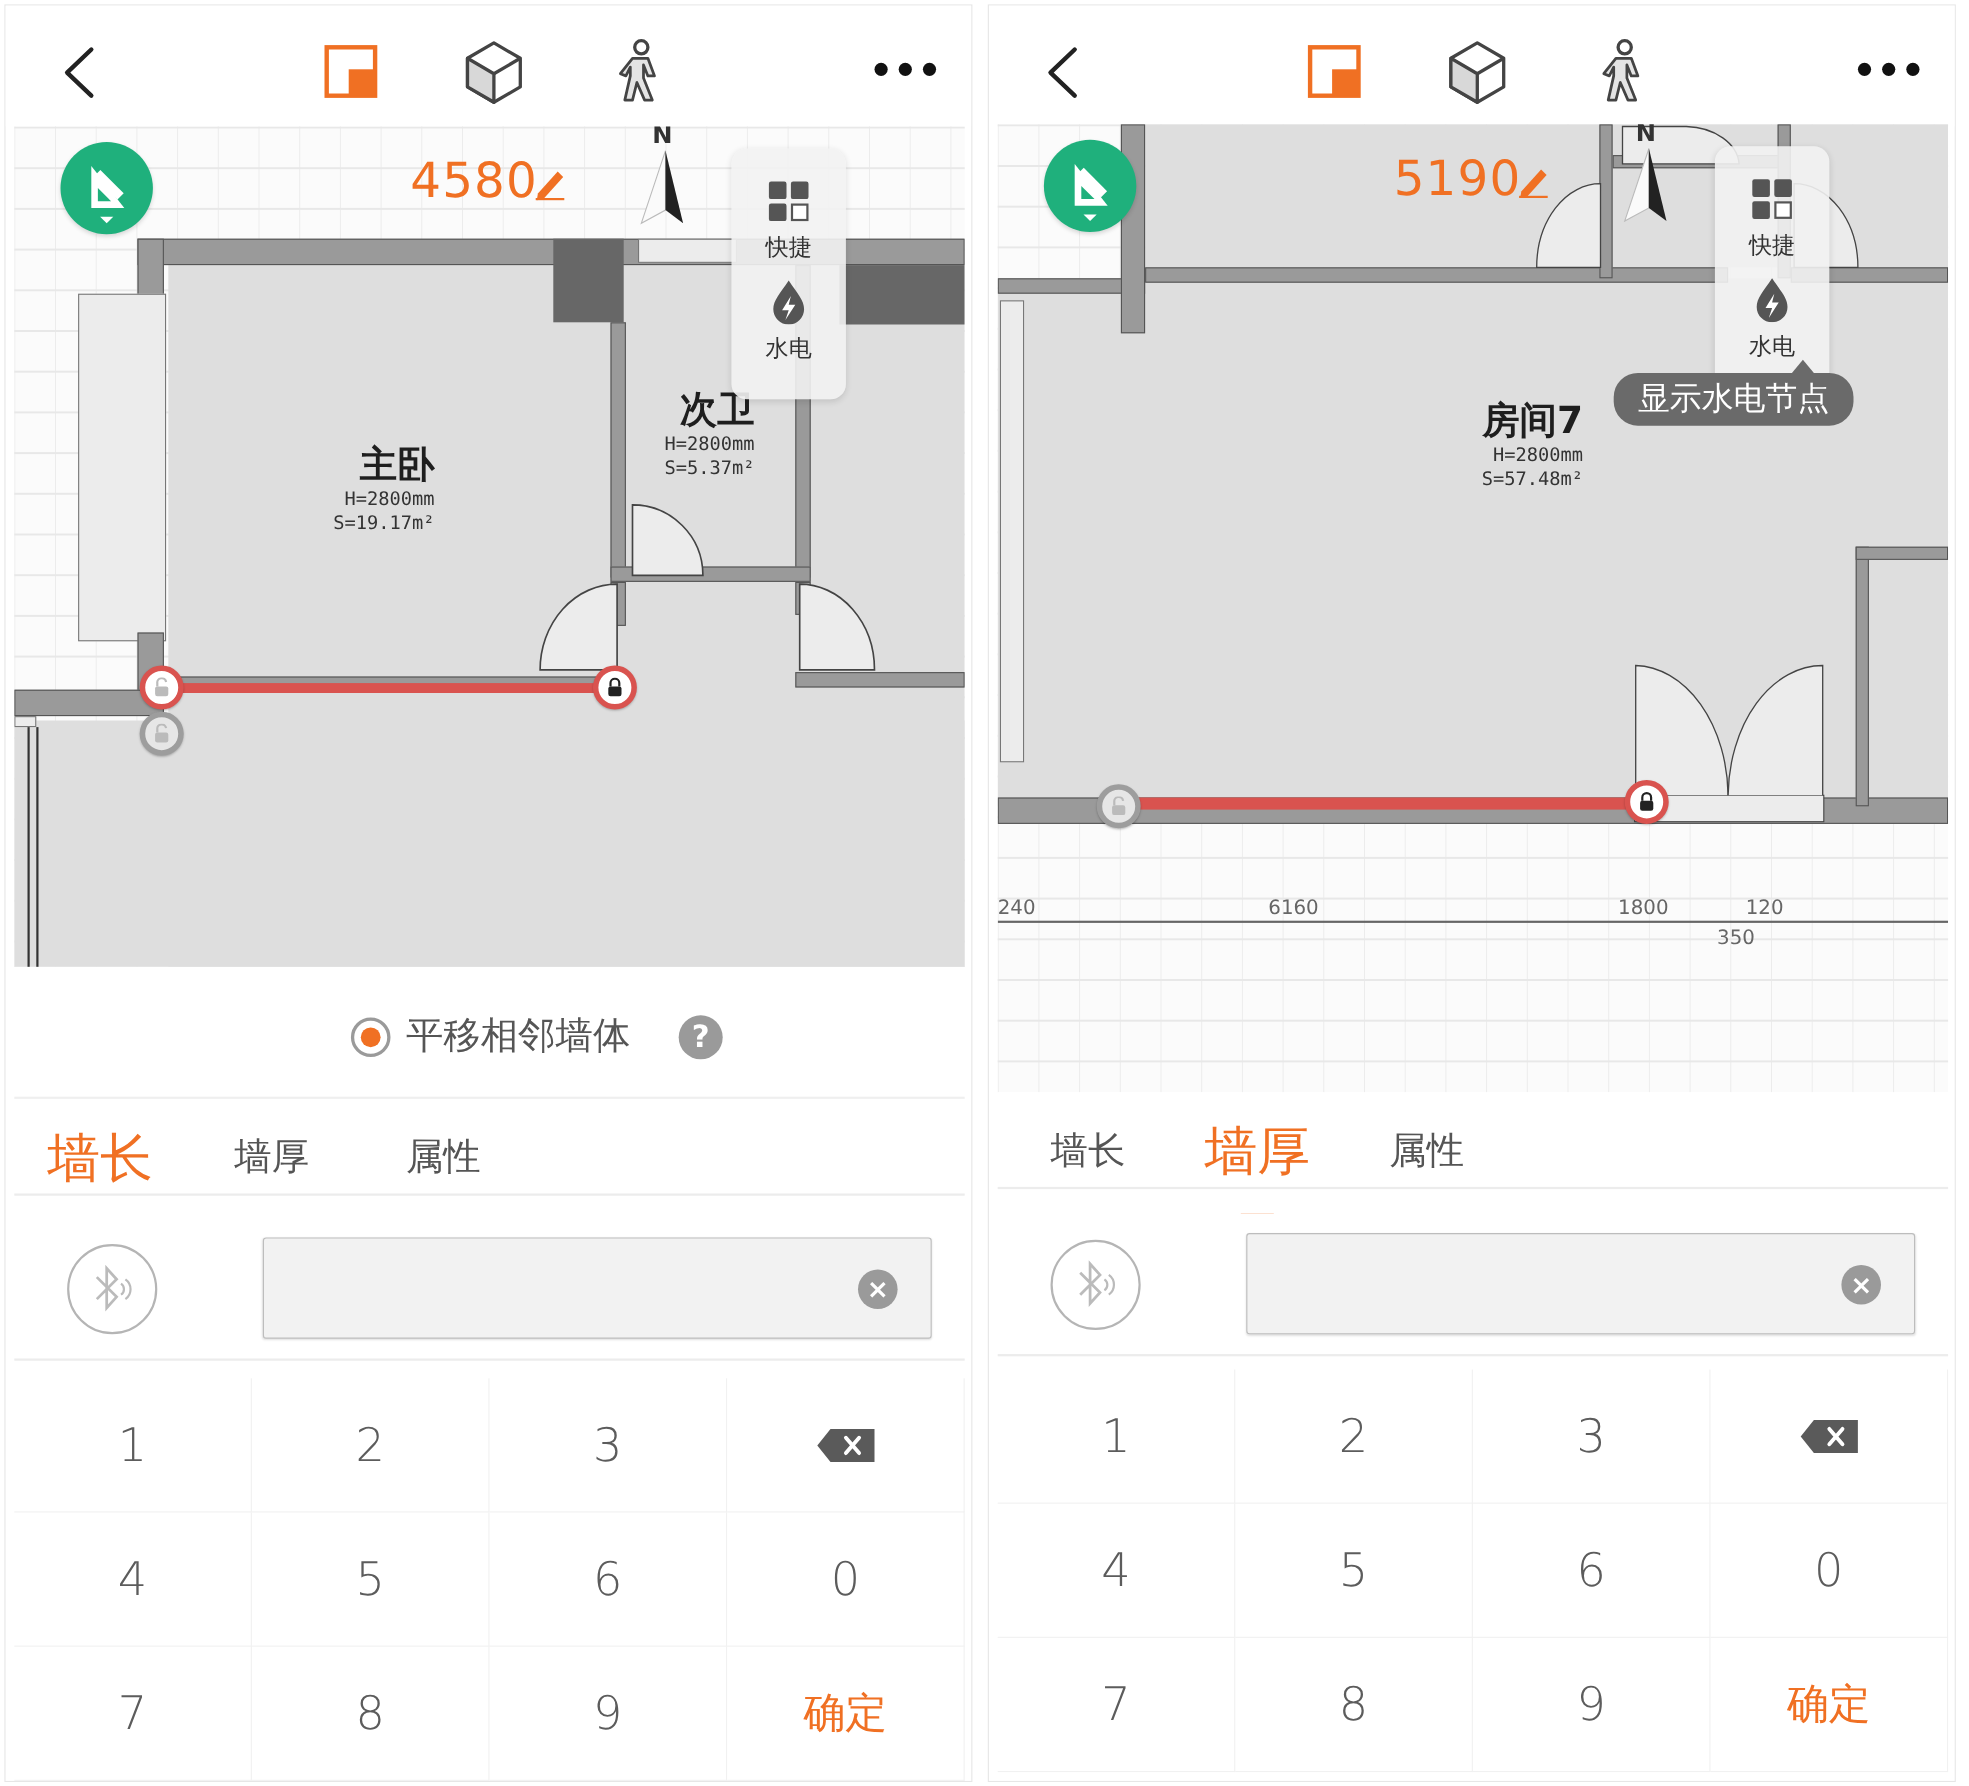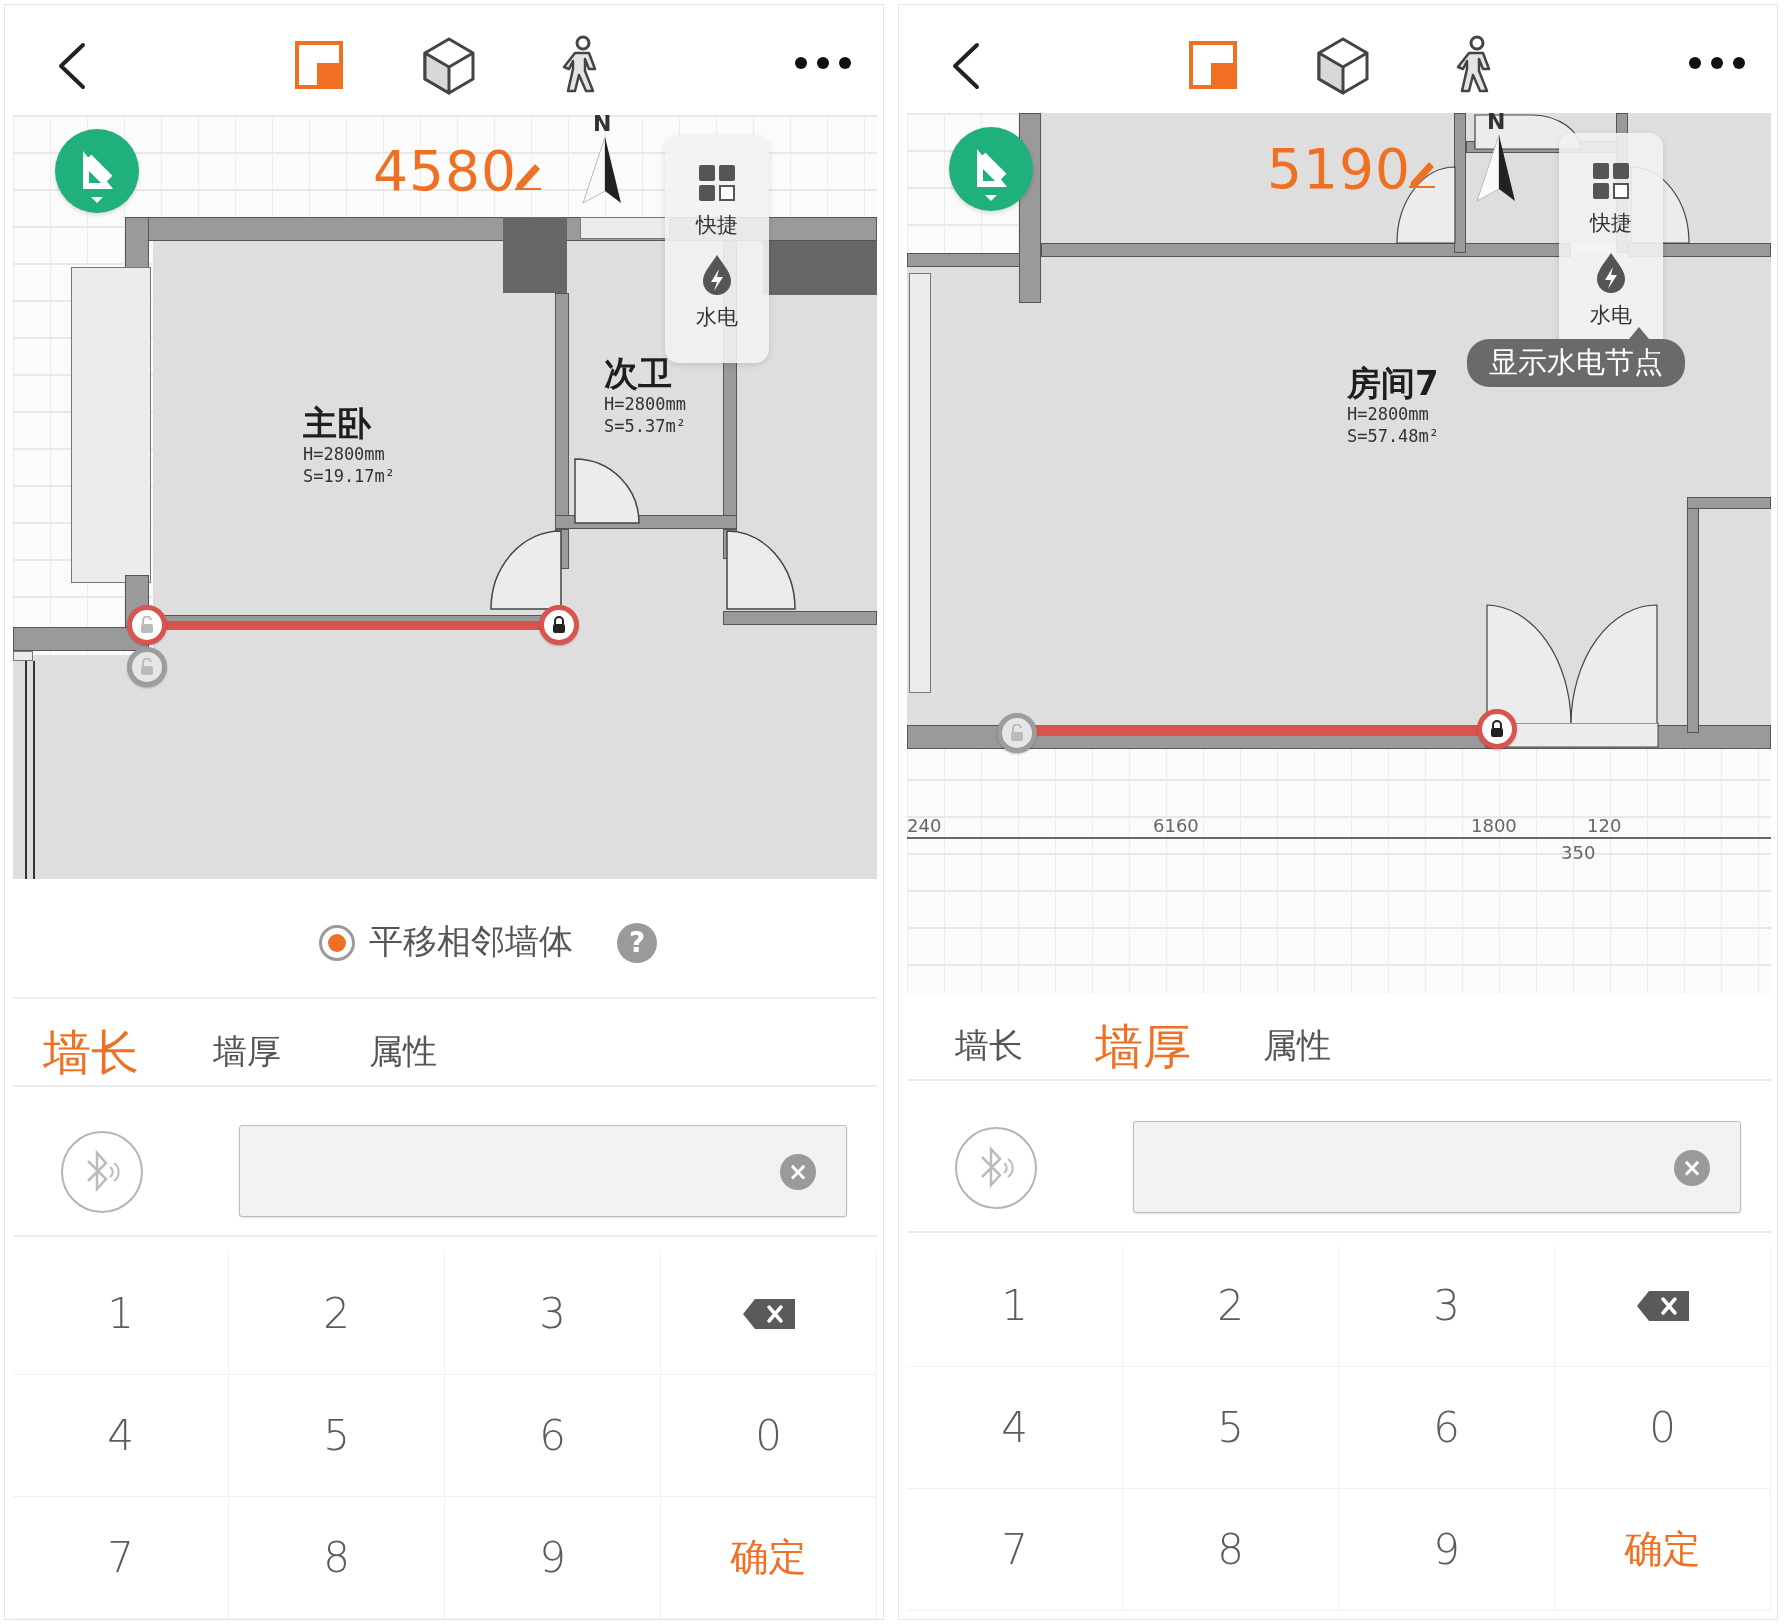--- a/index.html
+++ b/index.html
@@ -35,30 +35,30 @@
     #panel-left .canvas { top: 110px; height: 764px; }
     #panel-right .canvas { top: 108px; height: 880px; }
 
     .floor { position: absolute; background: #dedede; }
     .wall { position: absolute; background: #9a9a9a; border: 1px solid #555; }
     .wall-dark { position: absolute; background: #676767; }
     .line { position: absolute; background: #333; }
     .window-box { position: absolute; background: #ececec; border: 1px solid #777; }
     .door-svg { position: absolute; overflow: visible; }
 
-    .room-label { position: absolute; text-align: left; color: #1e1e1e; transform: translateX(-50%); }
+    .room-label { position: absolute; text-align: right; color: #1e1e1e; transform: translateX(-50%); }
     .room-label .name { font-size: 34px; font-weight: bold; line-height: 40px; }
     .room-label .meta { font-family: "DejaVu Sans Mono", "Liberation Mono", monospace; font-size: 17px; line-height: 22px; color: #333; }
 
     .ruler-btn {
       position: absolute; width: 84px; height: 84px; border-radius: 50%; background: #1fb07c;
       box-shadow: 0 2px 4px rgba(0,0,0,.15); cursor: pointer;
     }
     .dim-label {
-      position: absolute; color: #f07023; font-size: 55px; font-family: "DejaVu Sans", sans-serif; letter-spacing: 1px;
+      position: absolute; color: #f07023; font-size: 44px; font-family: "DejaVu Sans", sans-serif; letter-spacing: 1px;
     }
     .dim-label .pencil { display: inline-block; vertical-align: middle; margin-left: -4px; }
     .compass { position: absolute; width: 50px; height: 96px; }
     .compass .n { position: absolute; left: 14px; top: 0; font-size: 22px; font-weight: bold; color: #333; }
 
     .side-menu {
       position: absolute; width: 104px; height: 228px; background: rgba(242,242,242,.9);
       border-radius: 14px; box-shadow: 0 2px 6px rgba(0,0,0,.12);
     }
     .side-item { position: absolute; left: 0; width: 104px; text-align: center; cursor: pointer; }

